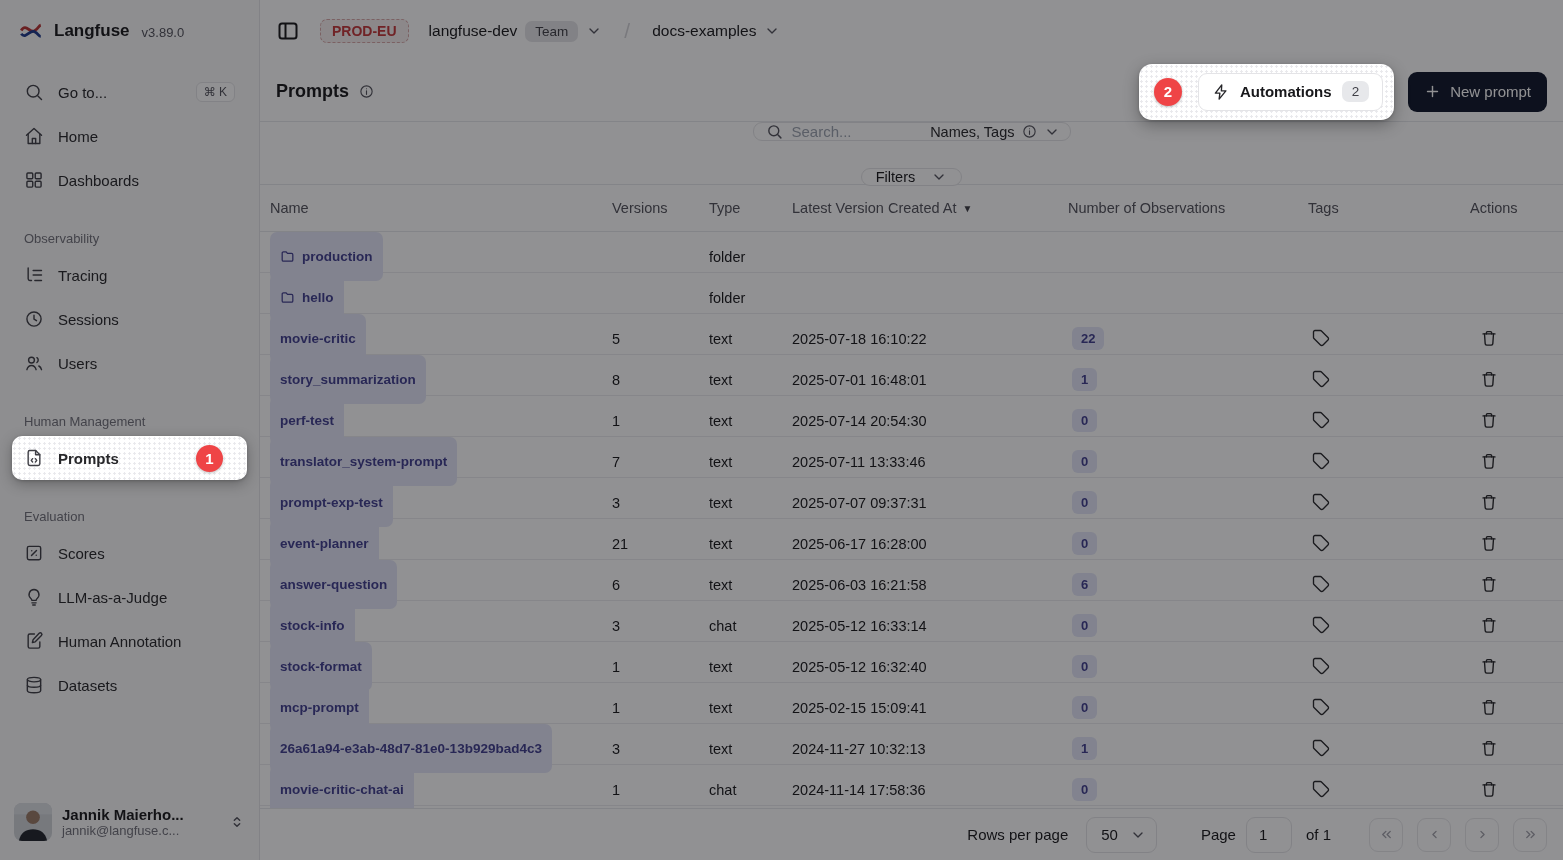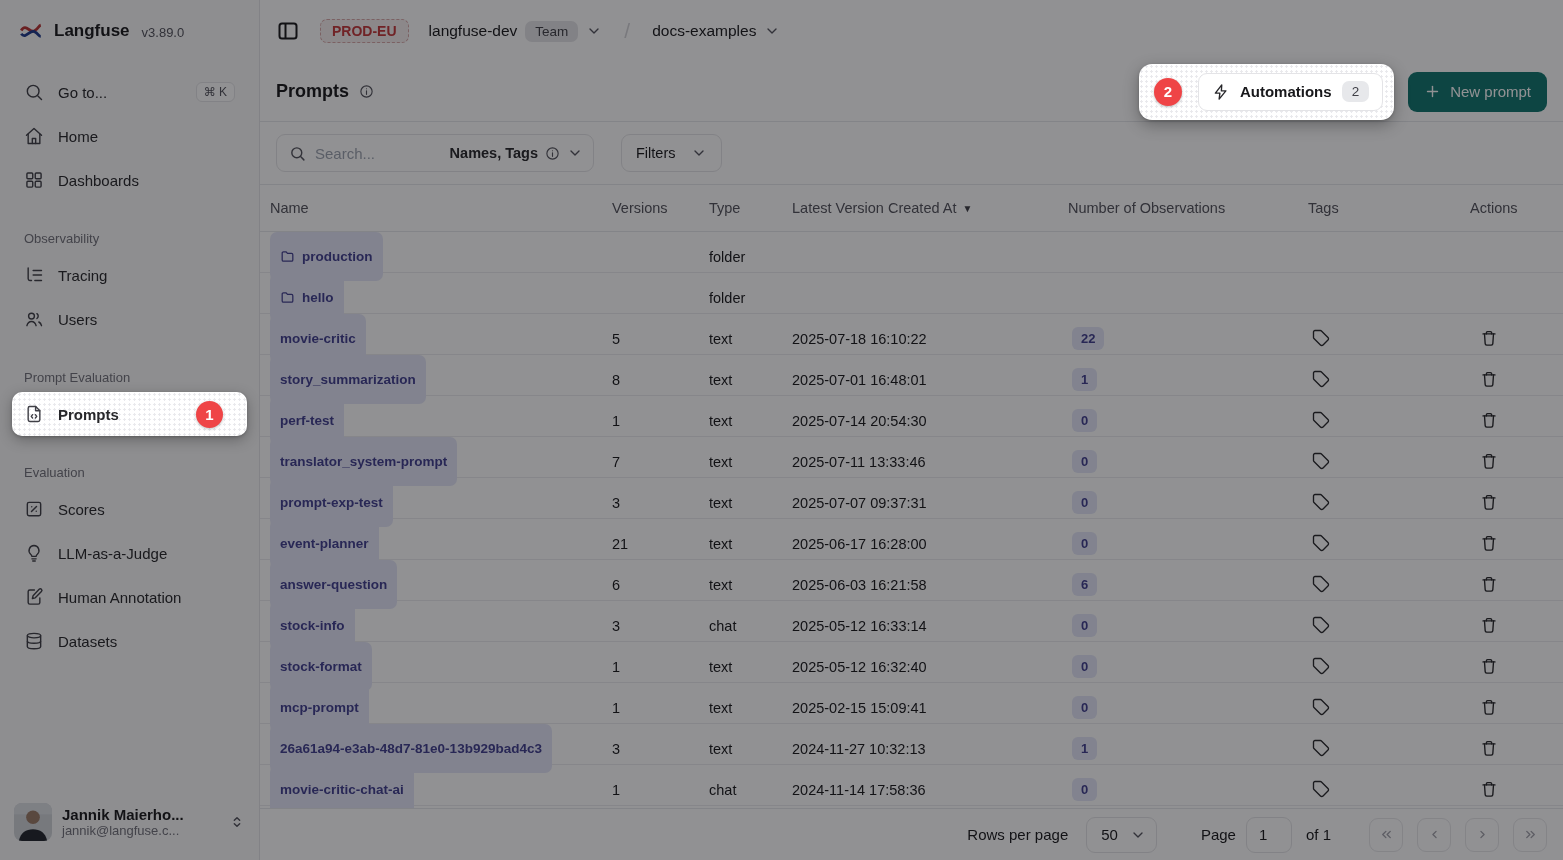--- a/index.html
+++ b/index.html
@@ -49,31 +49,31 @@
   .page-title { font-size:18px; font-weight:700; color:#18181b; }
   .info-icon { width:15px; height:15px; color:#52525b; margin-left:10px; }
   .titlebar-right { margin-left:auto; display:flex; align-items:center; gap:14px; }
   .spotlight { position:relative; z-index:60; display:flex; align-items:center; gap:16px; padding:9px 11px 9px 15px; border-radius:13px;
      background-color:#fff; background-image:radial-gradient(rgba(120,120,140,.16) 1px, transparent 1.1px); background-size:5px 5px;
      box-shadow:0 1px 3px rgba(0,0,0,.18), 0 5px 16px rgba(0,0,0,.3); }
   .automations-btn { display:flex; align-items:center; gap:10px; height:38px; padding:0 13px; background:#fff; border:1px solid #e4e4e7;
      border-radius:9px; font-size:15px; font-weight:600; color:#18181b; cursor:pointer; font-family:inherit; }
   .automations-btn .zap { width:18px; height:18px; color:#27272a; }
   .count-pill { background:#e7e8eb; border-radius:7px; padding:3px 10px; font-size:13.5px; font-weight:500; color:#3f3f46; }
-  .new-prompt-btn { display:flex; align-items:center; gap:9px; height:40px; padding:0 16px; background:#0f766e; color:#fff;
+  .new-prompt-btn { display:flex; align-items:center; gap:9px; height:40px; padding:0 16px; background:#0f172a; color:#fff;
      border:none; border-radius:9px; font-size:15px; font-weight:500; cursor:pointer; font-family:inherit; }
   .new-prompt-btn .plus { width:17px; height:17px; color:#fff; }
 
-  .filterbar { height:63px; border-bottom:1px solid #e5e7eb; display:flex; align-items:center; padding:0 16px; gap:27px; flex-shrink:0; }
+  .filterbar { height:63px; border-bottom:1px solid #e5e7eb; display:flex; align-items:center; padding:0 16px; gap:27px; flex-shrink:0;flex-direction:column; }
   .searchbox { width:318px; height:38px; border:1px solid #e4e4e7; border-radius:9px; display:flex; align-items:center; padding:0 10px 0 12px; gap:9px; background:#fff; }
   .searchbox .sicon { width:17px; height:17px; color:#52525b; flex-shrink:0; }
   .search-input { border:none; outline:none; flex:1; min-width:0; font-size:15px; font-family:inherit; color:#18181b; background:transparent; }
   .search-input::placeholder { color:#9ca3af; }
   .scope-btn { display:flex; align-items:center; gap:7px; background:none; border:none; cursor:pointer; font-family:inherit;
-     font-size:14.5px; font-weight:700; color:#27272a; flex-shrink:0; }
+     font-size:14.5px; font-weight:400; color:#27272a; flex-shrink:0; }
   .filters-btn { height:38px; padding:0 14px; border:1px solid #e4e4e7; border-radius:9px; background:#fff; display:flex; align-items:center; gap:16px;
      font-size:14.5px; font-weight:500; color:#18181b; cursor:pointer; font-family:inherit; }
 
   
   .table { flex:1; display:flex; flex-direction:column; min-height:0; }
   .tgrid { display:grid; grid-template-columns:342px 97px 83px 276px 240px 162px 1fr; align-items:center; padding-left:10px; }
   .thead { height:47px; border-bottom:1px solid #e5e7eb; flex-shrink:0; }
   .thead .hcell { font-size:14.5px; font-weight:500; color:#52525b; display:flex; align-items:center; gap:6px; }
   .sort-ind { font-size:10px; color:#3f3f46; }
   .tbody { flex:1; overflow:hidden; }
@@ -162,34 +162,43 @@
           <svg viewBox="0 0 24 24" fill="none" stroke="currentColor" stroke-width="1.7" stroke-linecap="round">
               <path d="M5 3.5v13a2 2 0 0 0 2 2h2"></path>
               <path d="M11 6.5h10"></path>
               <path d="M11 12h10"></path>
               <path d="M13 18.5h8"></path>
             </svg>
         </span>
         <span>Tracing</span>
       </div>
 
+      <div class="side-item">
+        <span class="sicon">
+          <svg viewBox="0 0 24 24" fill="none" stroke="currentColor" stroke-width="1.7" stroke-linecap="round">
+              <circle cx="12" cy="12" r="8.5"></circle>
+              <path d="M12 7.5V12l3 2"></path>
+            </svg>
+        </span>
+        <span>Sessions</span>
+      </div>
 
       <div class="side-item">
         <span class="sicon">
           <svg viewBox="0 0 24 24" fill="none" stroke="currentColor" stroke-width="1.7" stroke-linecap="round">
               <circle cx="9" cy="8.5" r="3.5"></circle>
               <path d="M3.5 20c.8-3.2 3-5 5.5-5s4.7 1.8 5.5 5"></path>
               <path d="M15.5 5.6a3.5 3.5 0 0 1 0 5.8"></path>
               <path d="M17.8 15.6c1.6.8 2.7 2.3 3.2 4.4"></path>
             </svg>
         </span>
         <span>Users</span>
       </div>
 
-      <div class="side-section">Prompt Evaluation</div>
+      <div class="side-section">Human Management</div>
 
       <div class="side-item active">
         <span class="sicon">
           <svg viewBox="0 0 24 24" fill="none" stroke="currentColor" stroke-width="1.7" stroke-linecap="round" stroke-linejoin="round">
               <path d="M14 3H7a2 2 0 0 0-2 2v14a2 2 0 0 0 2 2h10a2 2 0 0 0 2-2V8z"></path>
               <path d="M14 3v5h5"></path>
               <path d="M10.3 12.8l-1.6 2 1.6 2"></path>
               <path d="M13.7 12.8l1.6 2-1.6 2"></path>
             </svg>
         </span>

